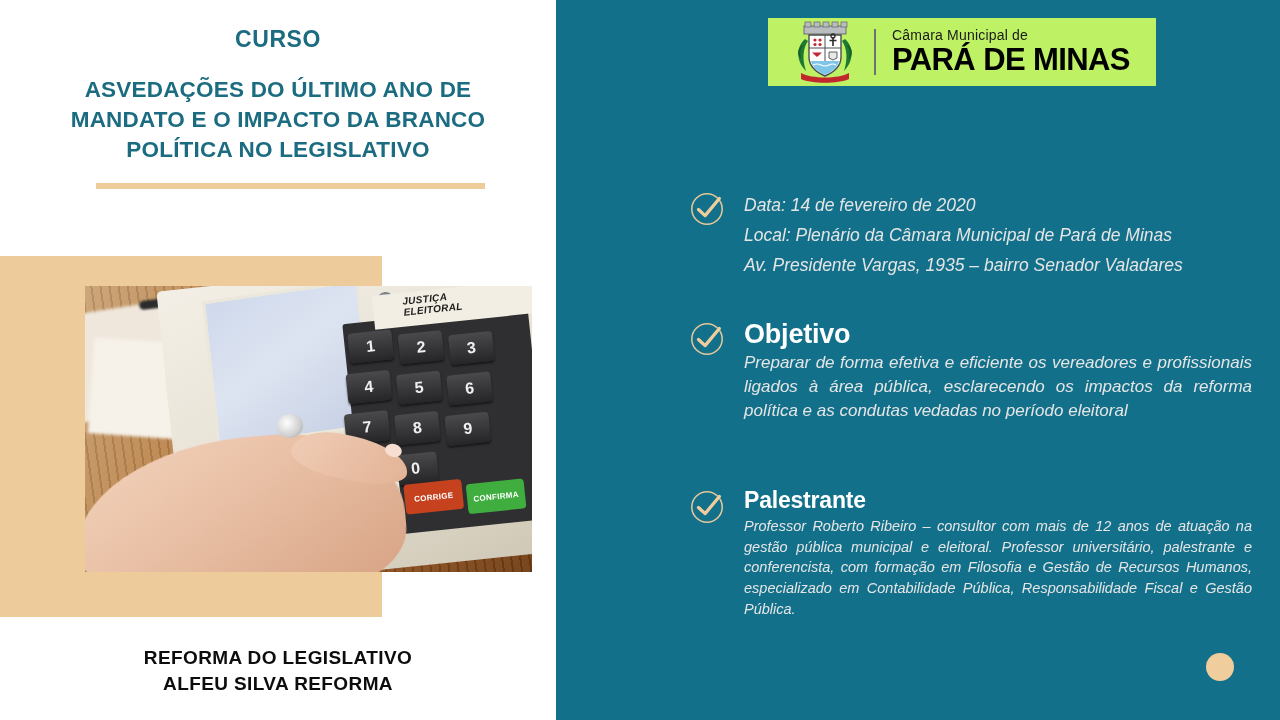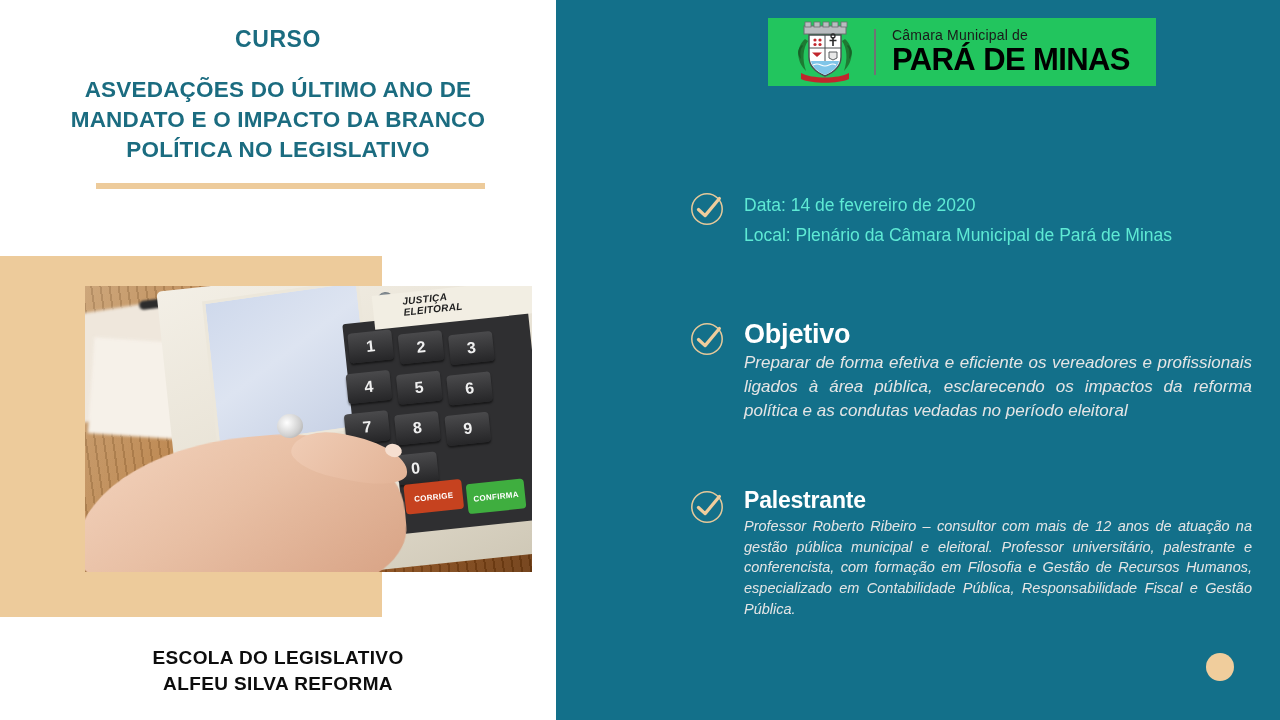--- a/index.html
+++ b/index.html
@@ -227,21 +227,21 @@
   .right-pane {
     position: absolute;
     left: 556px; top: 0;
     width: 724px; height: 720px;
     background: #13708a;
   }
   .logo-bar {
     position: absolute;
     left: 212px; top: 18px;
     width: 388px; height: 68px;
-    background: #22c55e;
+    background: #bef264;
     display: flex;
     align-items: center;
   }
   .logo-crest {
     position: relative;
     width: 66px; height: 62px;
     margin-left: 24px;
     flex: 0 0 auto;
   }
   .logo-sep {
@@ -274,22 +274,23 @@
     position: absolute;
     left: 0; top: 0;
     width: 38px; height: 38px;
   }
   .bullet-body {
     position: absolute;
     left: 56px;
     width: 508px;
   }
   .info-line {
-    color: #5eead4;
+    color: #e5e5e5;
     font-size: 17.5px;
+    font-style: italic;
     line-height: 1.72;
     white-space: nowrap;
   }
   .sec-title {
     color: #ffffff;
     font-size: 27px;
     font-weight: bold;
     line-height: 1.08;
     letter-spacing: -0.2px;
   }
@@ -361,21 +362,21 @@
           <div class="ph-btn green" style="left:102px;top:162px;">CONFIRMA</div>
         </div>
         <div class="ph-hand"></div>
         <div class="ph-finger"></div>
         <div class="ph-nail"></div>
         <div class="ph-ring"></div>
       </div>
     </div>
 
     <div class="footer-org">
-      <div>ESCOLA DO LEGISLATIVO</div>
+      <div>REFORMA DO LEGISLATIVO</div>
       <div>ALFEU SILVA REFORMA</div>
     </div>
   </div>
 
   <div class="right-pane">
 
     <div class="logo-bar">
       <div class="logo-crest">
         <svg viewBox="0 0 66 62" width="66" height="62" aria-hidden="true">
 
@@ -424,20 +425,21 @@
     <div class="bullet" style="top:190px;">
       <span class="check-icon">
         <svg viewBox="0 0 40 40" width="38" height="38" aria-hidden="true">
           <circle cx="20" cy="20" r="16" fill="none" stroke="#e6c99a" stroke-width="1.6"></circle>
           <path d="M11 20.5 L18 27 L33 9" fill="none" stroke="#f0cd9c" stroke-width="3.4" stroke-linecap="round" stroke-linejoin="round"></path>
         </svg>
       </span>
       <div class="bullet-body">
         <div class="info-line">Data: 14 de fevereiro de 2020</div>
         <div class="info-line">Local: Plenário da Câmara Municipal de Pará de Minas</div>
+        <div class="info-line">Av. Presidente Vargas, 1935 – bairro Senador Valadares</div>
       </div>
     </div>
 
     <div class="bullet" style="top:320px;">
       <span class="check-icon">
         <svg viewBox="0 0 40 40" width="38" height="38" aria-hidden="true">
           <circle cx="20" cy="20" r="16" fill="none" stroke="#e6c99a" stroke-width="1.6"></circle>
           <path d="M11 20.5 L18 27 L33 9" fill="none" stroke="#f0cd9c" stroke-width="3.4" stroke-linecap="round" stroke-linejoin="round"></path>
         </svg>
       </span>

